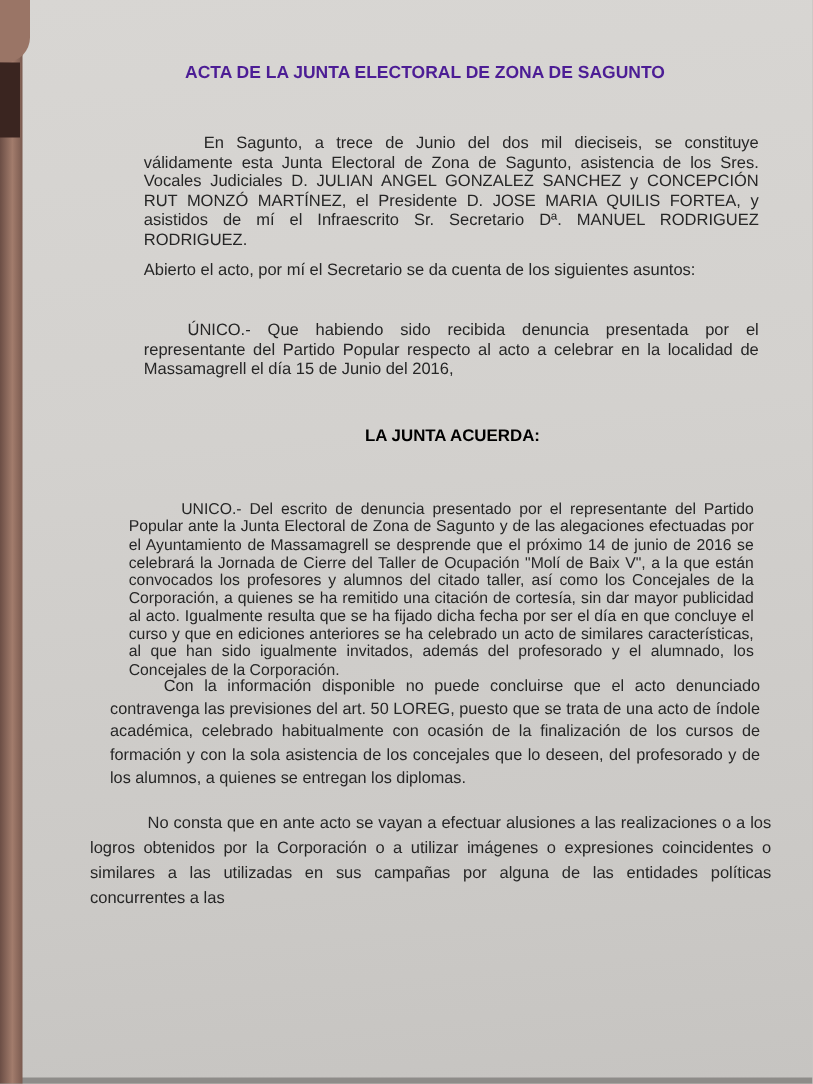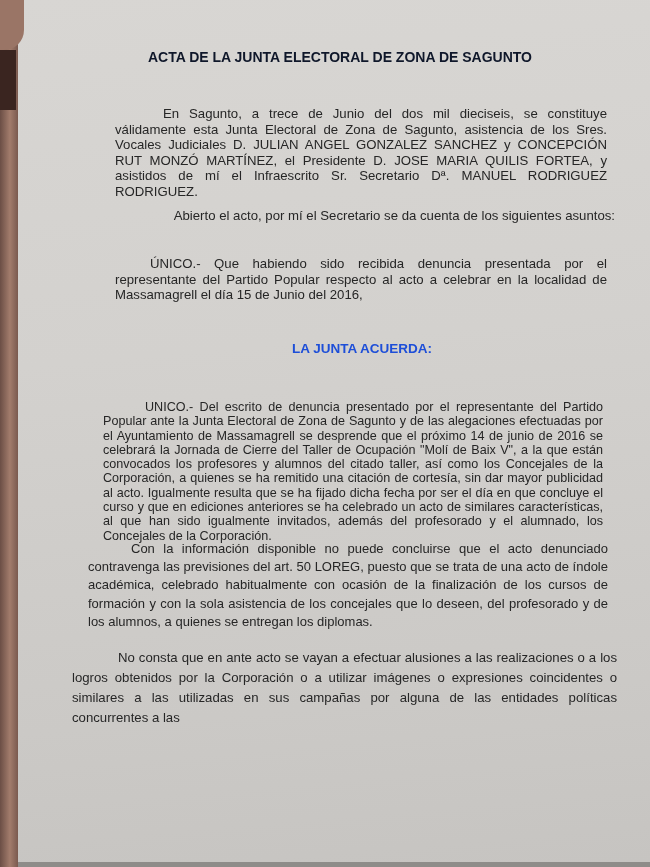--- a/index.html
+++ b/index.html
@@ -22,24 +22,24 @@
     background: #3a2520;
   }
   .paper {
     position: absolute; left: 16px; top: 0; width: 634px; height: 862px;
     background: linear-gradient(175deg, #d8d6d3 0%, #d3d1ce 40%, #cbc9c6 80%, #c6c4c1 100%);
   }
   .paper-edge {
     position: absolute; left: 0; bottom: 0; width: 650px; height: 5px;
     background: #8e8c89;
   }
-  .text { position: absolute; color: #262626; font-size: 13.2px; line-height: 15.5px; text-align: right; }
+  .text { position: absolute; color: #262626; font-size: 13.2px; line-height: 15.5px; }
   .just { text-align: justify; text-align-last: left; }
-  .title { position: absolute; left: 148px; top: 49px; font-weight: bold; font-size: 14px; color: #0f172a; white-space: nowrap; }
-  .center-head { position: absolute; left: 292px; top: 341px; font-weight: bold; font-size: 13.5px; color: #1d4ed8; white-space: nowrap; }
+  .title { position: absolute; left: 148px; top: 49px; font-weight: bold; font-size: 14px; color: #4c1d95; white-space: nowrap; }
+  .center-head { position: absolute; left: 292px; top: 341px; font-weight: bold; font-size: 13.5px; color: #000000; white-space: nowrap; }
   b { font-weight: normal; }
 </style>
 </head>
 <body>
 
 <div class="paper"></div>
 <div class="paper-edge"></div>
 <div class="finger"></div>
 <div class="finger-tip"></div>
 <div class="finger-shadow"></div>

